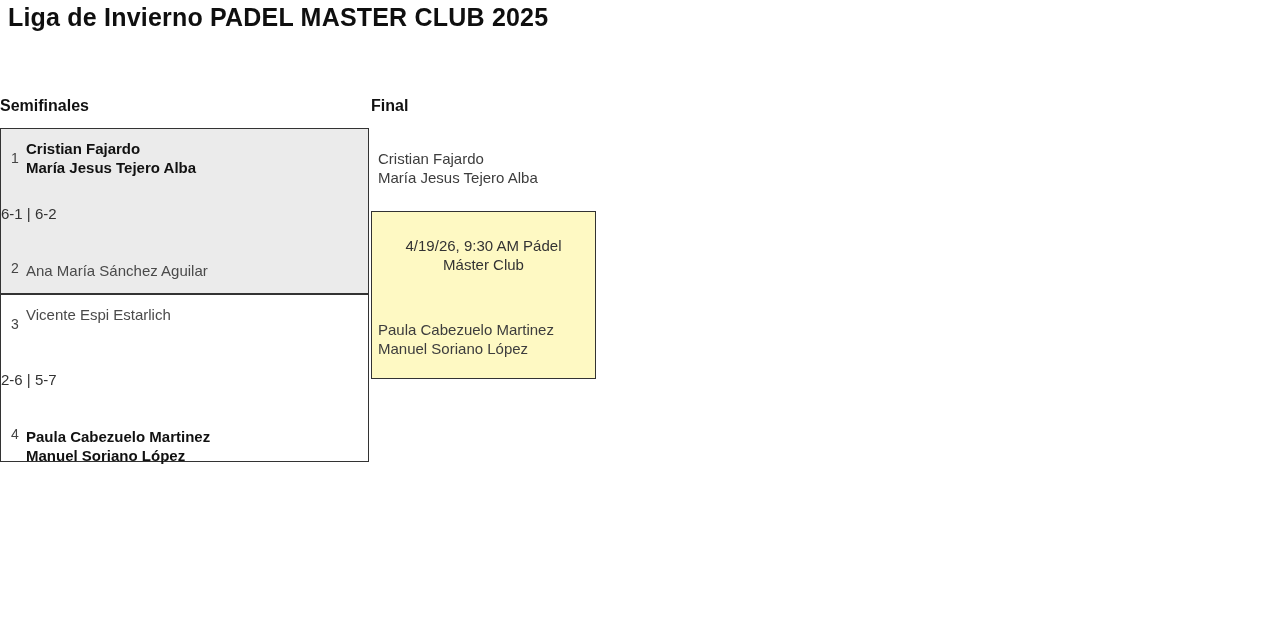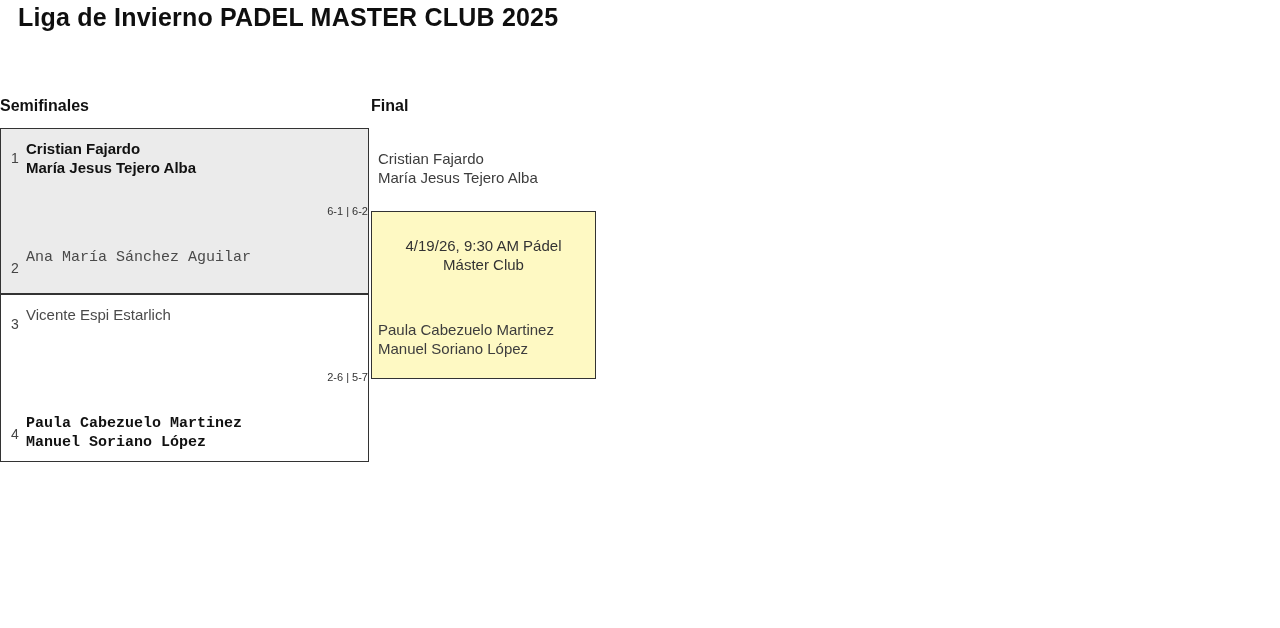--- a/index.html
+++ b/index.html
@@ -6,21 +6,21 @@
   .page{
     position:relative;
     width:1280px;height:628px;
     overflow:hidden;
     background:#ffffff;
     font-family:"Liberation Sans", sans-serif;
     -webkit-font-smoothing:antialiased;
   }
   
   .title{
-    position:absolute;left:18px;top:1px;
+    position:absolute;left:8px;top:1px;
     font-size:25px;line-height:33px;font-weight:bold;
     color:#0f0f0f;letter-spacing:0.2px;
   }
   .logo{position:absolute;left:1048px;top:0;width:228px;height:75px;cursor:pointer;}
   .dot{position:absolute;border-radius:50%;}
   .dot.d-blue-small {left:14px;top:17px;width:10px;height:10px;}
   .dot.d-green-big  {left:37px;top:9px; width:20px;height:20px;}
   .dot.d-orange     {left:22px;top:30px;width:15px;height:15px;}
   .dot.d-blue-med   {left:6px; top:44px;width:16px;height:16px;}
   .dot.d-green-small{left:38px;top:48px;width:10px;height:10px;}
@@ -49,25 +49,25 @@
     position:absolute;left:7px;width:14px;
     font-size:14px;color:#444;text-align:center;
   }
   .seed-top{top:21px;}
   .seed-bottom{top:131px;}
   .team{
     position:absolute;left:25px;
     font-size:15px;line-height:19px;color:#4a4a4a;
   }
   .team-top{top:10px;}
-  .team-bottom{top:119px;font-family:Liberation Mono, monospace;}
+  .team-bottom{top:132px;}
   .team.winner{font-weight:bold;color:#111;}
   .score{
     position:absolute;left:0;right:0;top:76px;
-    text-align:right;font-size:11px;color:#333;
+    text-align:left;font-size:15px;color:#333;
   }
   
   .final-team-top{
     position:absolute;left:378px;top:149px;
     font-size:15px;line-height:19px;color:#3d3d3d;
   }
   .match-final{
     position:absolute;left:371px;top:211px;
     width:225px;height:168px;
     border:1px solid #333;background:#fef9c3;

